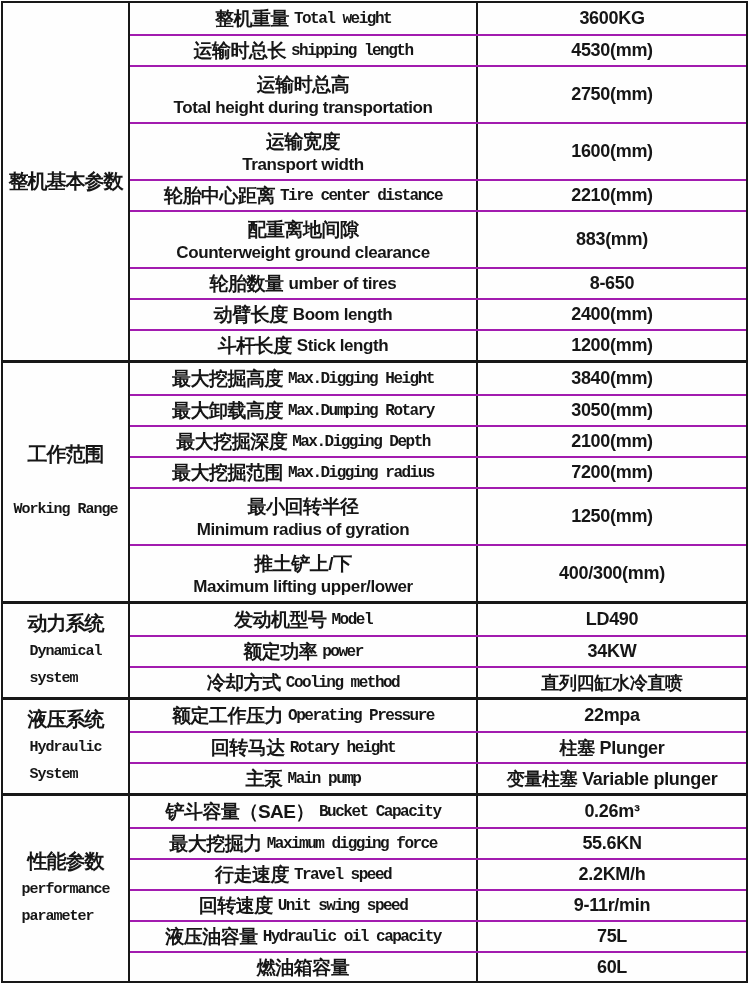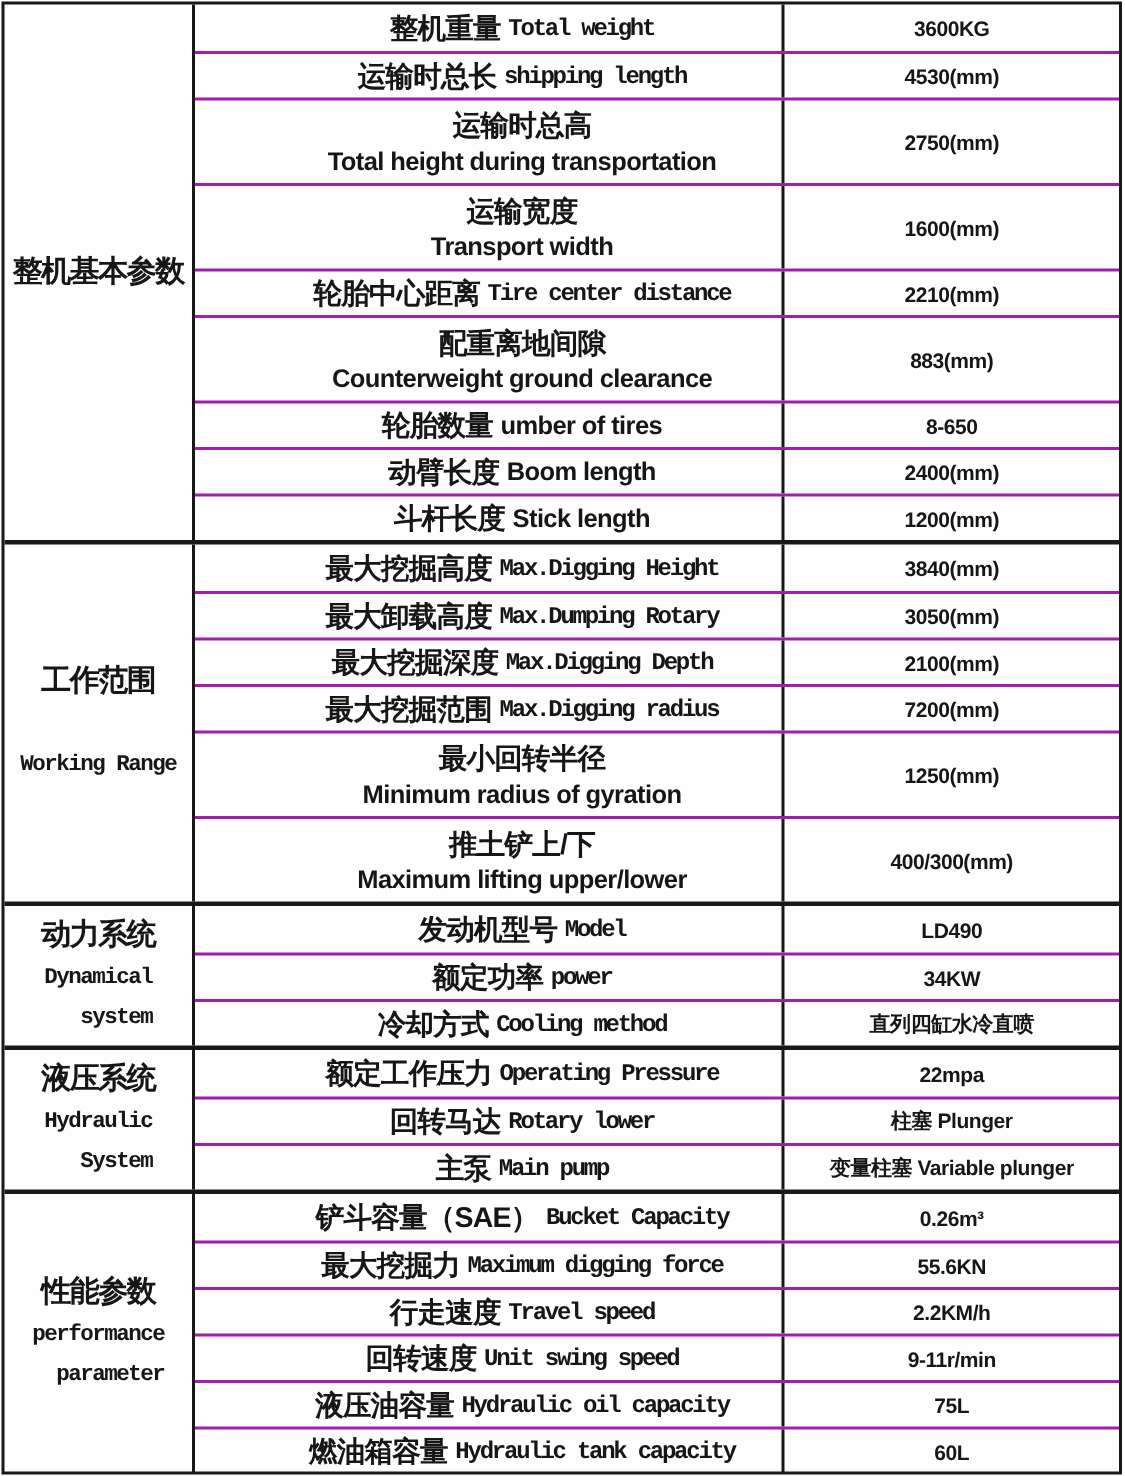--- a/index.html
+++ b/index.html
@@ -13,36 +13,36 @@
     background:#fefefe;
   }
 
   .group { display:flex; flex:none; }
   .group + .group { border-top:3px solid #181818; }
 
   
   .cat-cell {
     flex:none; width:127px; border-right:2px solid #181818;
     display:flex; flex-direction:column; align-items:center; justify-content:center;
-    text-align:right; padding:2px 1px;
+    text-align:left; padding:2px 1px;
   }
   .cat-zh {
     font-weight:bold; font-size:20px; letter-spacing:-1px; line-height:27px;
     white-space:nowrap;
   }
   .cat-en {
     font-family:"Liberation Mono", monospace; font-weight:bold;
     font-size:15px; line-height:27px; letter-spacing:-1px;
     white-space:pre-line; margin-top:1px;
   }
   .cat-cell.spread .cat-en { margin-top:28px; }
 
   
   .rows { flex:1; display:flex; flex-direction:column; }
-  .row { display:flex; flex:none; height:31px;padding-left:45px; }
+  .row { display:flex; flex:none; height:31px; }
   .row.tall { height:57px; }
   .row + .row { border-top:2px solid #a21caf; }
 
   .param {
     flex:none; width:348px; border-right:2px solid #181818;
     display:flex; align-items:center; justify-content:center;
     text-align:center; overflow:hidden;
   }
   .param .zh {
     font-weight:bold; font-size:19px; letter-spacing:-0.5px; white-space:nowrap;
@@ -54,21 +54,21 @@
   }
   .param .en.sans {
     font-weight:bold; font-size:17px; letter-spacing:-0.4px;
   }
   .param.stacked { flex-direction:column; justify-content:center; }
   .param.stacked .zh { line-height:25px; }
   .param.stacked .en { line-height:21px; margin-left:0; }
 
   .val {
     flex:1; display:flex; align-items:center; justify-content:center;
-    font-weight:bold; font-size:14px; letter-spacing:-0.3px;
+    font-weight:bold; font-size:18px; letter-spacing:-0.3px;
     text-align:right; white-space:nowrap; overflow:hidden;
   }
 </style>
 </head>
 <body>
 
 <div class="spec-table">
 
   <section class="group">
     <div class="cat-cell">
@@ -233,21 +233,21 @@
       <div class="row">
         <div class="param inline">
           <span class="zh">额定工作压力</span>
           <span class="en mono">Operating Pressure</span>
         </div>
         <div class="val">22mpa</div>
       </div>
       <div class="row">
         <div class="param inline">
           <span class="zh">回转马达</span>
-          <span class="en mono">Rotary lower</span>
+          <span class="en mono">Rotary height</span>
         </div>
         <div class="val">柱塞 Plunger</div>
       </div>
       <div class="row">
         <div class="param inline">
           <span class="zh">主泵</span>
           <span class="en mono">Main pump</span>
         </div>
         <div class="val">变量柱塞 Variable plunger</div>
       </div>
@@ -292,20 +292,19 @@
       <div class="row">
         <div class="param inline">
           <span class="zh">液压油容量</span>
           <span class="en mono">Hydraulic oil capacity</span>
         </div>
         <div class="val">75L</div>
       </div>
       <div class="row">
         <div class="param inline">
           <span class="zh">燃油箱容量</span>
-          <span class="en mono">Hydraulic tank capacity</span>
         </div>
         <div class="val">60L</div>
       </div>
     </div>
   </section>
 
 </div>
 
 </body></html>

